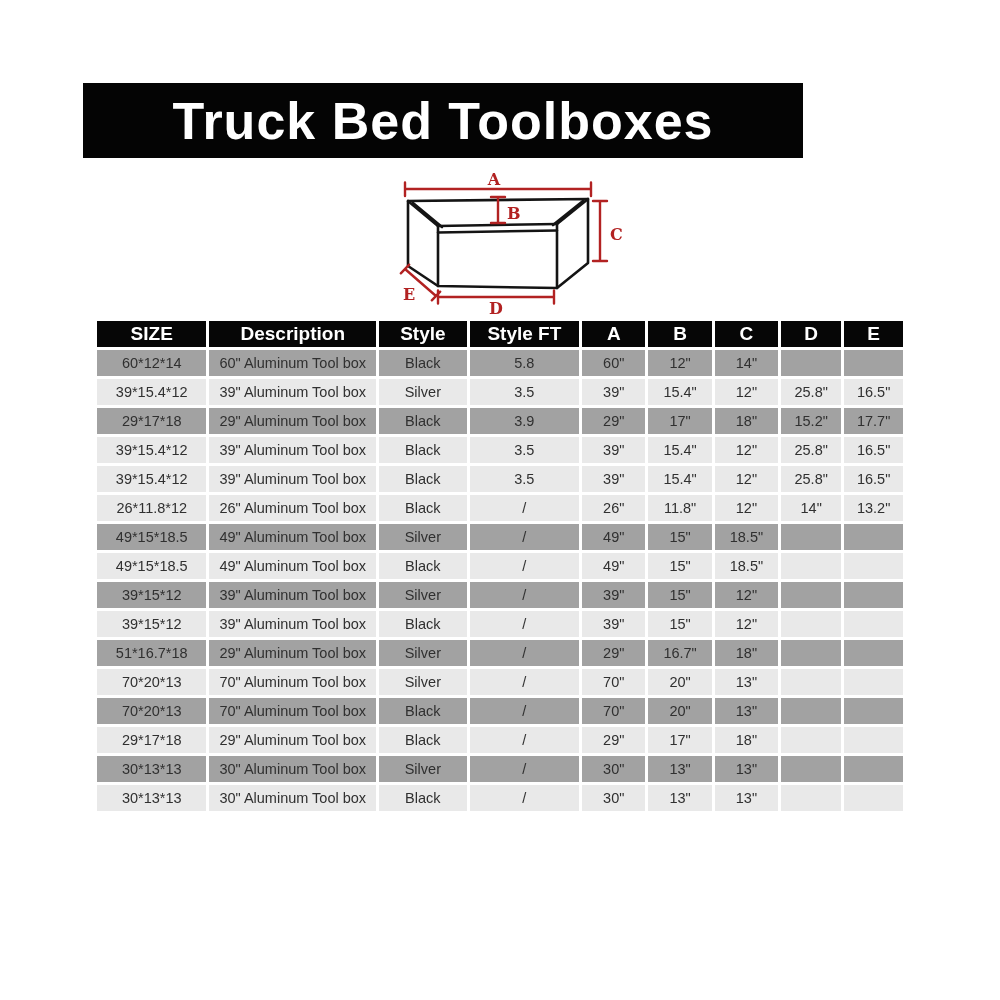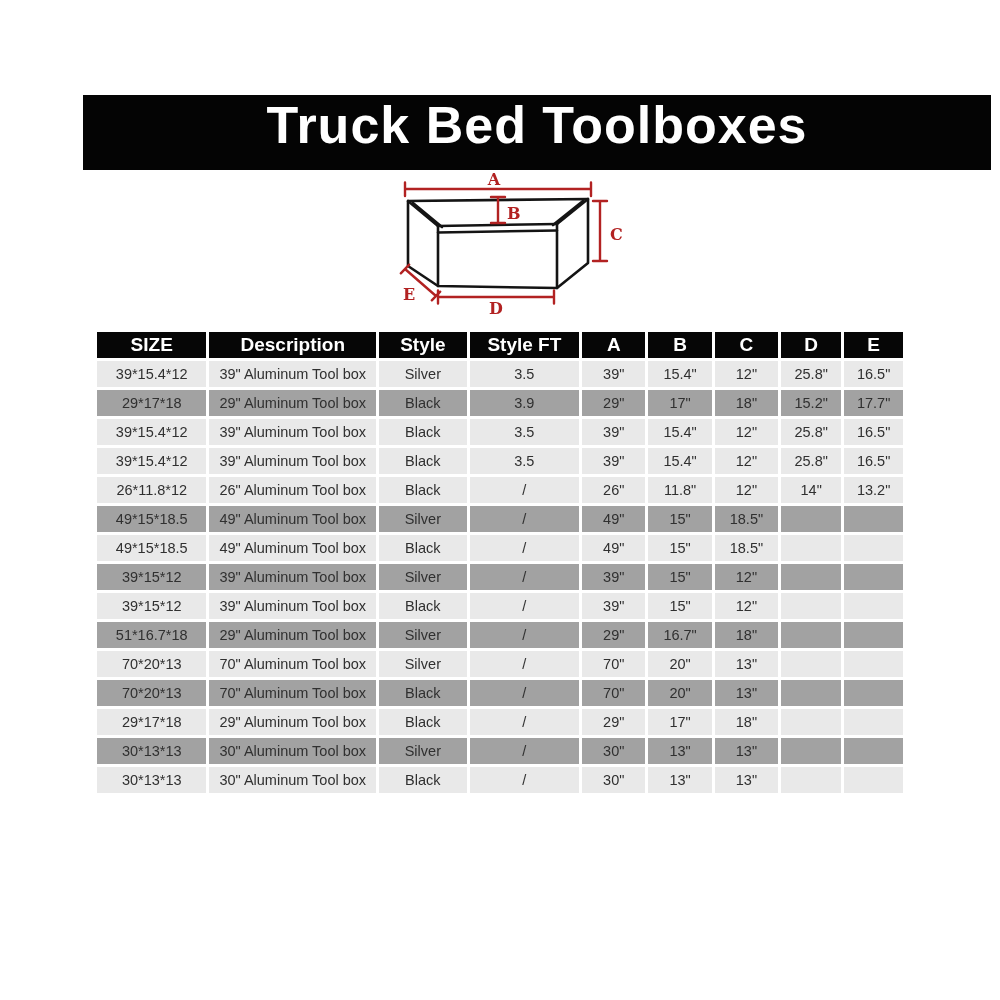--- a/index.html
+++ b/index.html
@@ -6,36 +6,36 @@
   html, body { margin: 0; padding: 0; }
   body {
     width: 1000px; height: 1000px;
     background: #ffffff;
     font-family: "Liberation Sans", sans-serif;
     position: relative;
     overflow: hidden;
   }
   .banner {
     position: absolute; left: 83px; top: 83px;
-    width: 908px; height: 75px;
+    width: 720px; height: 75px;
     background: #040404;
-    display: flex; justify-content: center; margin-top: 12px;
+    display: flex; align-items: center; justify-content: center;
   }
   .banner h1 {
     margin: 0; color: #ffffff;
     font-size: 52px; font-weight: bold; letter-spacing: 1px;
     white-space: nowrap;
   }
   svg.diagram { position: absolute; left: 393px; top: 167px; }
   .dim-label {
     font-family: "DejaVu Serif", serif;
     font-weight: bold; font-size: 16px;
   }
   table.spec {
-    position: absolute; left: 94px; top: 329px;
+    position: absolute; left: 94px; top: 318px;
     width: 812px;
     border-collapse: separate; border-spacing: 3px;
     table-layout: fixed;
   }
   table.spec th {
     background: #060606; color: #ffffff;
     font-size: 19px; font-weight: bold;
     height: 26px; padding: 0 2px; text-align: center;
     white-space: nowrap;
   }
@@ -97,20 +97,31 @@
         <th>Style</th>
         <th>Style FT</th>
         <th>A</th>
         <th>B</th>
         <th>C</th>
         <th>D</th>
         <th>E</th>
       </tr>
   </thead>
   <tbody>
+      <tr class="dark">
+        <td>60*12*14</td>
+        <td>60" Aluminum Tool box</td>
+        <td>Black</td>
+        <td>5.8</td>
+        <td>60"</td>
+        <td>12"</td>
+        <td>14"</td>
+        <td></td>
+        <td></td>
+      </tr>
       <tr class="light">
         <td>39*15.4*12</td>
         <td>39" Aluminum Tool box</td>
         <td>Silver</td>
         <td>3.5</td>
         <td>39"</td>
         <td>15.4"</td>
         <td>12"</td>
         <td>25.8"</td>
         <td>16.5"</td>

